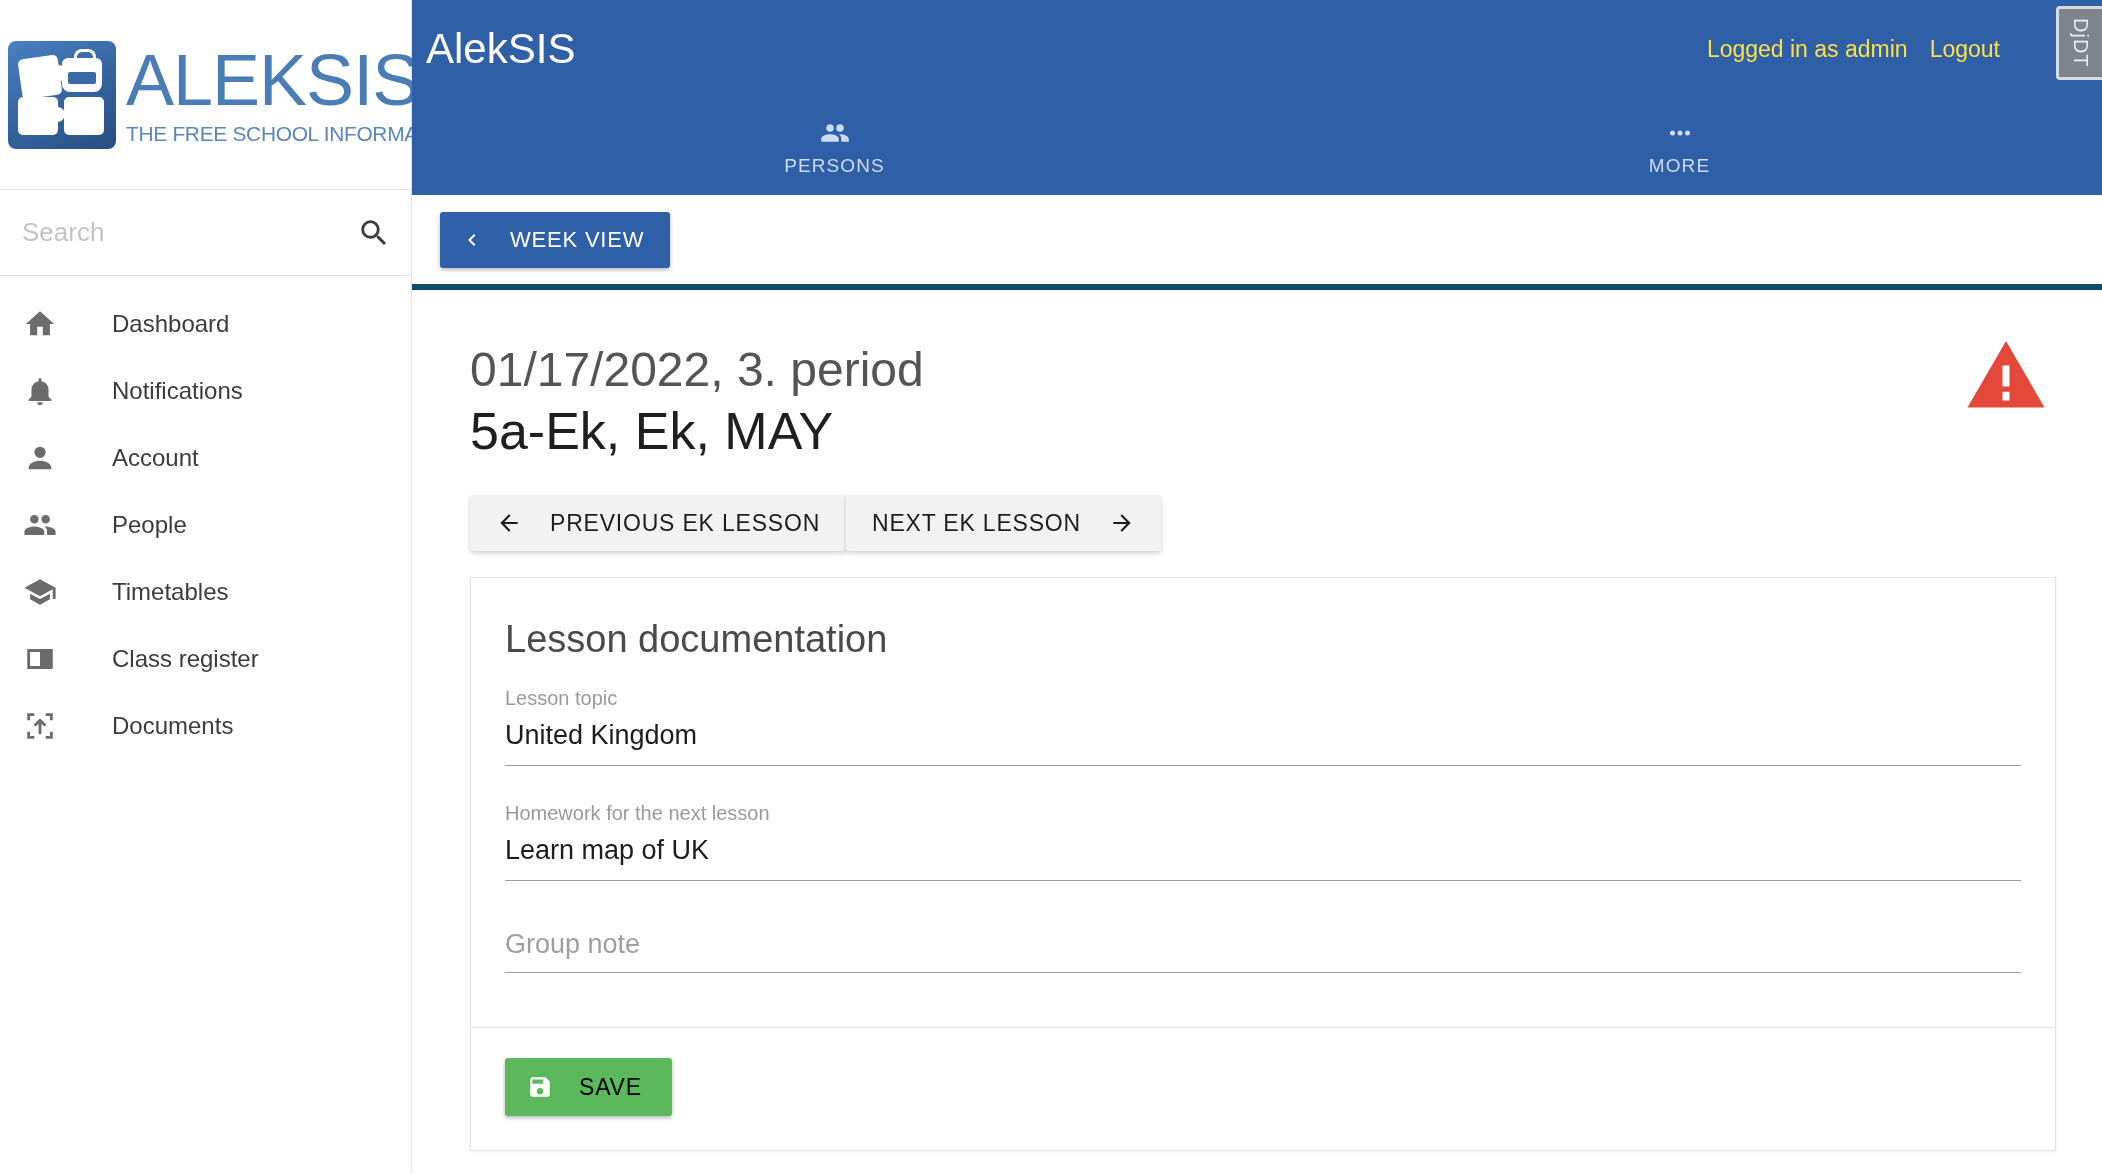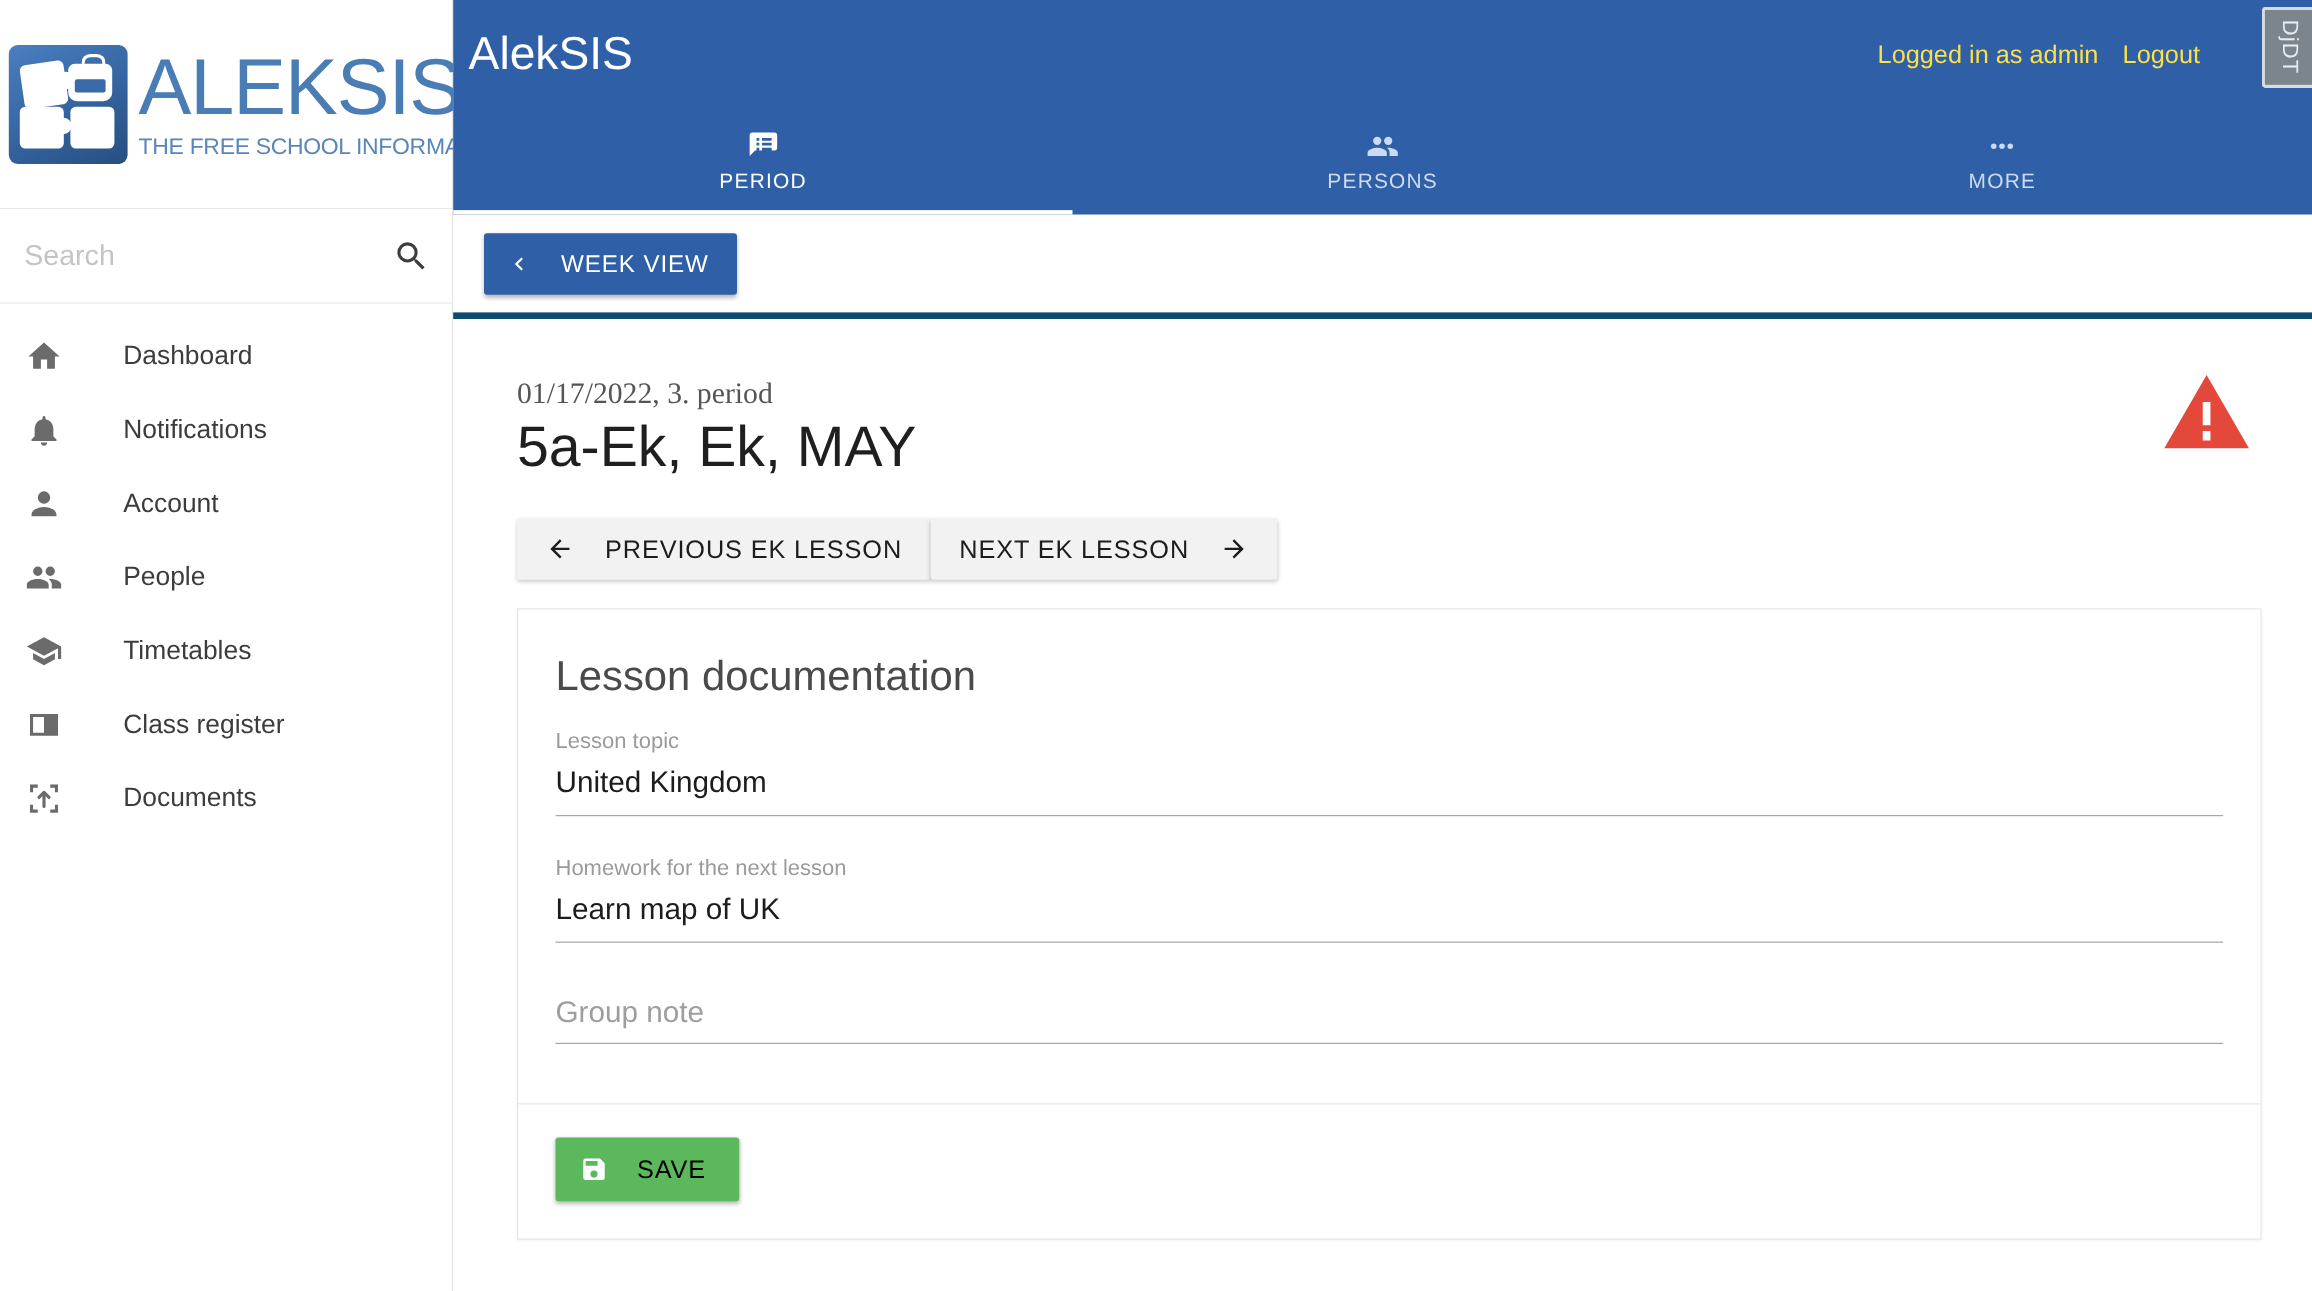--- a/index.html
+++ b/index.html
@@ -158,22 +158,22 @@
     padding: 0 26px 0 20px; gap: 26px; font-size: 22px; font-weight: 500;
     box-shadow: 0 2px 4px rgba(0,0,0,.28);
   }
 
   .content { padding: 0 38px 0 28px; }
 
   .title-block {
     padding: 52px 0 0 30px; position: relative;
   }
   .title-sub {
-    font-size: 27px; color: #555555; font-weight: 400; line-height: 1.15;
-    font-family: Liberation Serif, serif;
+    font-size: 48px; color: #555555; font-weight: 400; line-height: 1.15;
+    font-family: Liberation Sans, sans-serif;
   }
   .title-main {
     font-size: 52px; color: #1f1f1f; font-weight: 400; margin-top: 4px;
     font-family: "Liberation Sans", sans-serif;
   }
   .warn-icon {
     position: absolute; right: 16px; top: 44px;
     width: 84px; height: 84px;
   }
 
@@ -327,28 +327,20 @@
     <header class="topbar">
       <div class="topbar-row1">
         <div class="brand">AlekSIS</div>
         <div class="top-right">
           <span class="top-link">Logged in as admin</span>
           <a class="top-link" href="#">Logout</a>
         </div>
       </div>
 
       <nav class="tabs">
-        <div class="tab active">
-          <span class="tab-ico">
-            <svg viewBox="0 0 24 24" width="30" height="30" fill="currentColor">
-              <path d="M20 2H4a2 2 0 00-2 2v15l4-4h14a2 2 0 002-2V4a2 2 0 00-2-2zM7 6h2v2H7V6zm0 3.5h2v2H7v-2zm0 3.5h2v2H7v-2zm11-7v2h-7V6h7zm0 3.5v2h-7v-2h7zm0 3.5v2h-7v-2h7z"></path>
-            </svg>
-          </span>
-          <span class="tab-label">PERIOD</span>
-        </div>
         <div class="tab">
           <span class="tab-ico">
             <svg viewBox="0 0 24 24" width="30" height="30" fill="currentColor">
                 <path d="M16 11a3 3 0 100-6 3 3 0 000 6zm-8 0a3 3 0 100-6 3 3 0 000 6zm0 2c-2.33 0-7 1.17-7 3.5V19h14v-2.5C15 14.17 10.33 13 8 13zm8 0c-.29 0-.62.02-.97.05 1.16.84 1.97 1.97 1.97 3.45V19h6v-2.5c0-2.33-4.67-3.5-7-3.5z"></path>
               </svg>
           </span>
           <span class="tab-label">PERSONS</span>
         </div>
         <div class="tab">
           <span class="tab-ico">

